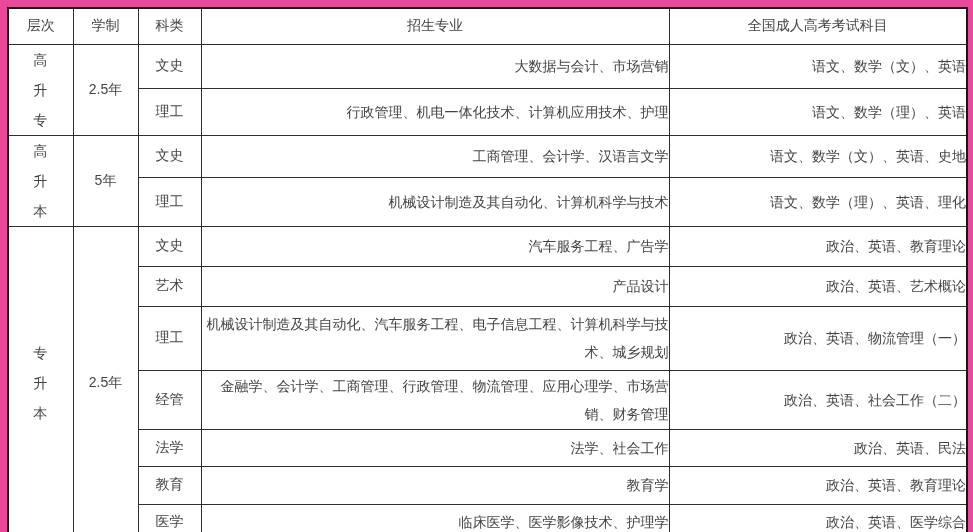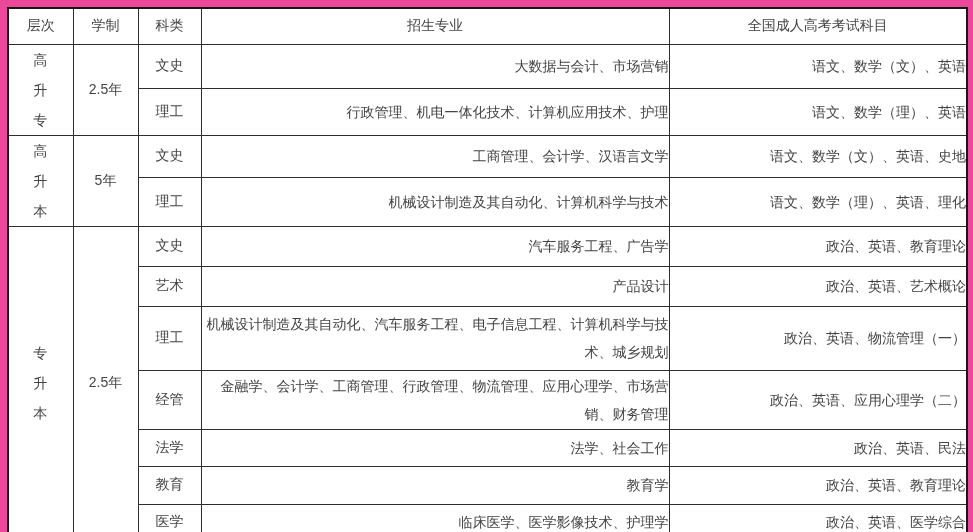--- a/index.html
+++ b/index.html
@@ -120,21 +120,21 @@
       <td class="left">政治、英语、艺术概论</td>
     </tr>
     <tr style="height:64px">
       <td class="center">理工</td>
       <td class="left">机械设计制造及其自动化、汽车服务工程、电子信息工程、计算机科学与技术、城乡规划</td>
       <td class="left">政治、英语、物流管理（一）</td>
     </tr>
     <tr style="height:59px">
       <td class="center">经管</td>
       <td class="left">金融学、会计学、工商管理、行政管理、物流管理、应用心理学、市场营销、财务管理</td>
-      <td class="left">政治、英语、应用心理学（二）</td>
+      <td class="left">政治、英语、社会工作（二）</td>
     </tr>
     <tr style="height:37px">
       <td class="center">法学</td>
       <td class="left">法学、社会工作</td>
       <td class="left">政治、英语、民法</td>
     </tr>
     <tr style="height:38px">
       <td class="center">教育</td>
       <td class="left">教育学</td>
       <td class="left">政治、英语、教育理论</td>

